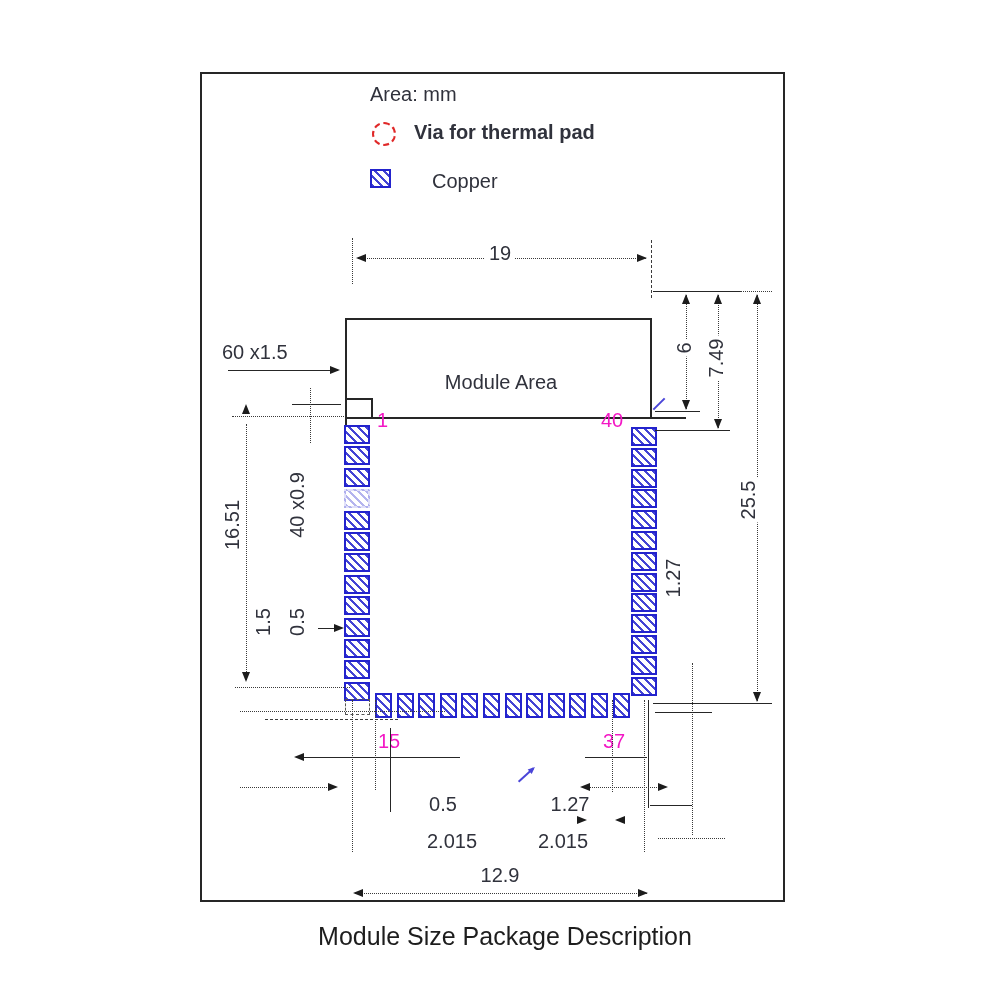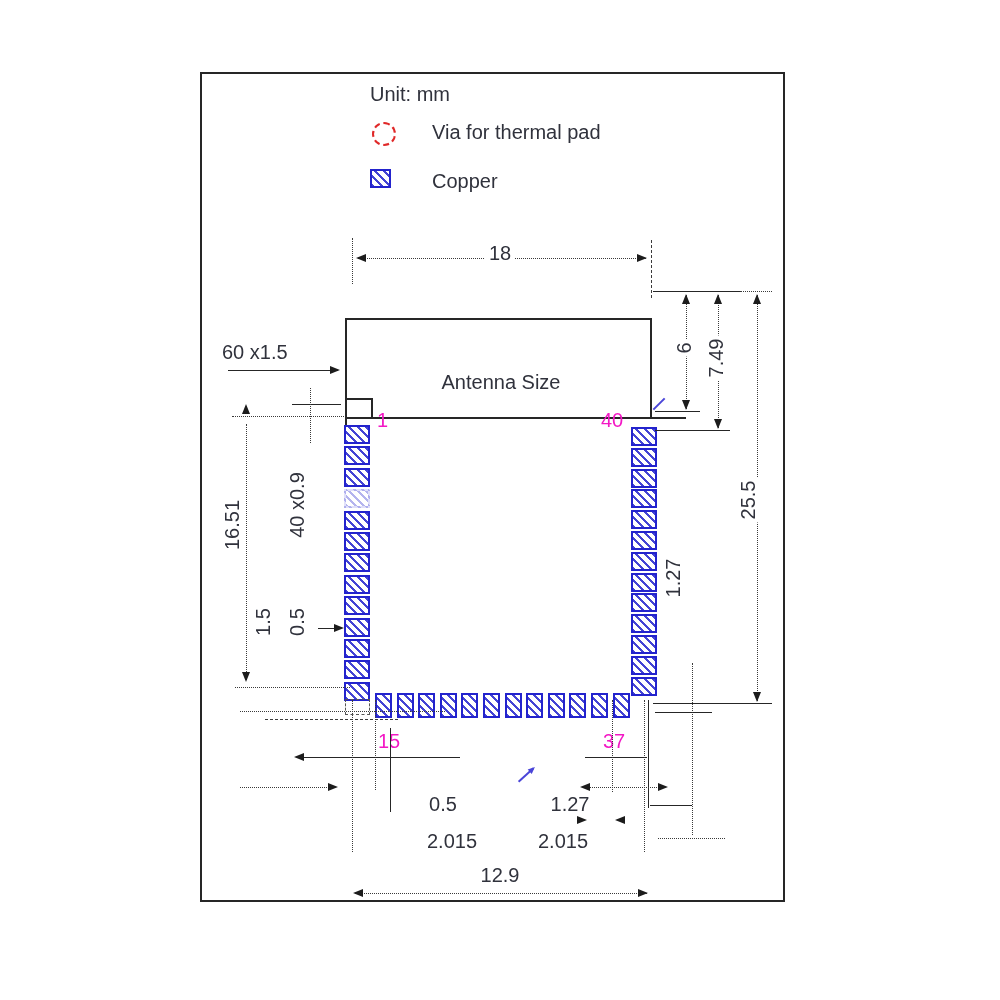--- a/index.html
+++ b/index.html
@@ -42,33 +42,33 @@
   .bluemark:after{content:"";position:absolute;right:-2px;top:-4px;width:0;height:0;
        border-left:7px solid #4a45d8;border-top:3px solid transparent;border-bottom:3px solid transparent;}
 </style>
 </head>
 <body>
 
 <div id="canvas">
 
   <div id="frame" class="abs"></div>
 
-  <div class="abs t" style="left:370px;top:83px;">Unit: mm</div>
+  <div class="abs t" style="left:370px;top:83px;">Area: mm</div>
   <div id="via-swatch" class="abs"></div>
-  <div class="abs t" style="left:432px;top:121px;">Via for thermal pad</div>
+  <div class="abs t" style="left:414px;top:121px;font-weight:bold;">Via for thermal pad</div>
   <div id="copper-swatch" class="abs pad" style="left:370px;top:169px;width:17px;height:15px;"></div>
   <div class="abs t" style="left:432px;top:170px;">Copper</div>
 
   <div class="abs hl" style="left:345px;top:318px;width:306px;"></div>
   <div class="abs vl" style="left:345px;top:318px;height:107px;"></div>
   <div class="abs vl" style="left:650px;top:318px;height:100px;"></div>
   <div class="abs hl" style="left:345px;top:417px;width:341px;"></div>
   <div class="abs" style="left:345px;top:398px;width:24px;height:17px;border:2px solid #262626;border-bottom:none;"></div>
   <div class="abs" style="left:651px;top:403px;width:16px;border-top:2px solid #4a45d8;transform:rotate(-45deg);"></div>
-  <div class="abs t tc" style="left:501px;top:371px;">Antenna Size</div>
+  <div class="abs t tc" style="left:501px;top:371px;">Module Area</div>
 
   <div class="abs" style="left:0;top:0;">
       <div class="pad" style="width: 22px; height: 15px; left: 344px; top: 425px;"></div>
       <div class="pad" style="width: 22px; height: 15px; left: 344px; top: 446.4px;"></div>
       <div class="pad" style="width: 22px; height: 15px; left: 344px; top: 467.8px;"></div>
       <div class="pad faint" style="width: 22px; height: 15px; left: 344px; top: 489.2px;"></div>
       <div class="pad" style="width: 22px; height: 15px; left: 344px; top: 510.6px;"></div>
       <div class="pad" style="width: 22px; height: 15px; left: 344px; top: 532px;"></div>
       <div class="pad" style="width: 22px; height: 15px; left: 344px; top: 553.4px;"></div>
       <div class="pad" style="width: 22px; height: 15px; left: 344px; top: 574.8px;"></div>
@@ -112,21 +112,21 @@
   <div class="abs pin" style="left:377px;top:409px;">1</div>
   <div class="abs pin" style="left:601px;top:409px;">40</div>
   <div class="abs pin" style="left:378px;top:730px;">15</div>
   <div class="abs pin" style="left:603px;top:730px;">37</div>
 
   <div class="abs vd" style="left:352px;top:238px;height:46px;"></div>
   <div class="abs vdash" style="left:651px;top:240px;height:58px;"></div>
   <div class="abs hd" style="left:358px;top:258px;width:288px;"></div>
   <div class="abs ar l" style="left:356px;top:254px;"></div>
   <div class="abs ar r" style="left:637px;top:254px;"></div>
-  <div class="abs t tc" style="left:500px;top:242px;background:#fff;padding:0 4px;">18</div>
+  <div class="abs t tc" style="left:500px;top:242px;background:#fff;padding:0 4px;">19</div>
 
   <div class="abs hl1" style="left:653px;top:291px;width:87px;"></div>
   <div class="abs hd" style="left:740px;top:291px;width:32px;"></div>
   <div class="abs hl1" style="left:655px;top:411px;width:45px;"></div>
   <div class="abs hl1" style="left:655px;top:430px;width:75px;"></div>
   <div class="abs hl1" style="left:653px;top:703px;width:119px;"></div>
 
   <div class="abs vd" style="left:686px;top:295px;height:114px;"></div>
   <div class="abs ar u" style="left:682px;top:294px;"></div>
   <div class="abs ar d" style="left:682px;top:400px;"></div>
@@ -194,14 +194,15 @@
   <div class="abs t tc" style="left:443px;top:793px;">0.5</div>
   <div class="abs t tc" style="left:452px;top:830px;">2.015</div>
   <div class="abs t tc" style="left:570px;top:793px;">1.27</div>
   <div class="abs t tc" style="left:563px;top:830px;">2.015</div>
 
   <div class="abs t tc" style="left:500px;top:864px;">12.9</div>
   <div class="abs hd" style="left:355px;top:893px;width:292px;"></div>
   <div class="abs ar l" style="left:353px;top:889px;"></div>
   <div class="abs ar r" style="left:638px;top:889px;"></div>
 
+  <div id="caption" class="abs" style="left:505px;top:922px;">Module Size Package Description</div>
 
 </div>
 
 </body></html>

